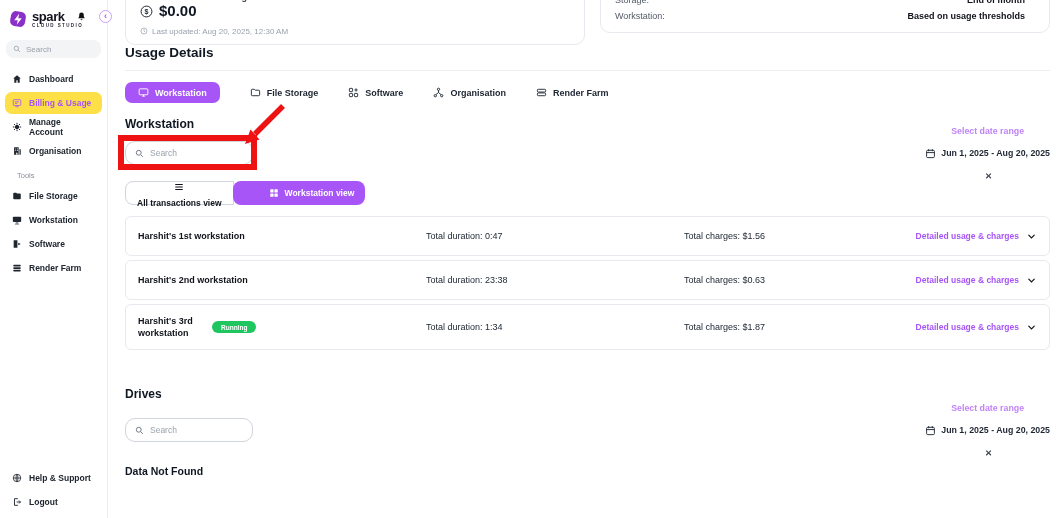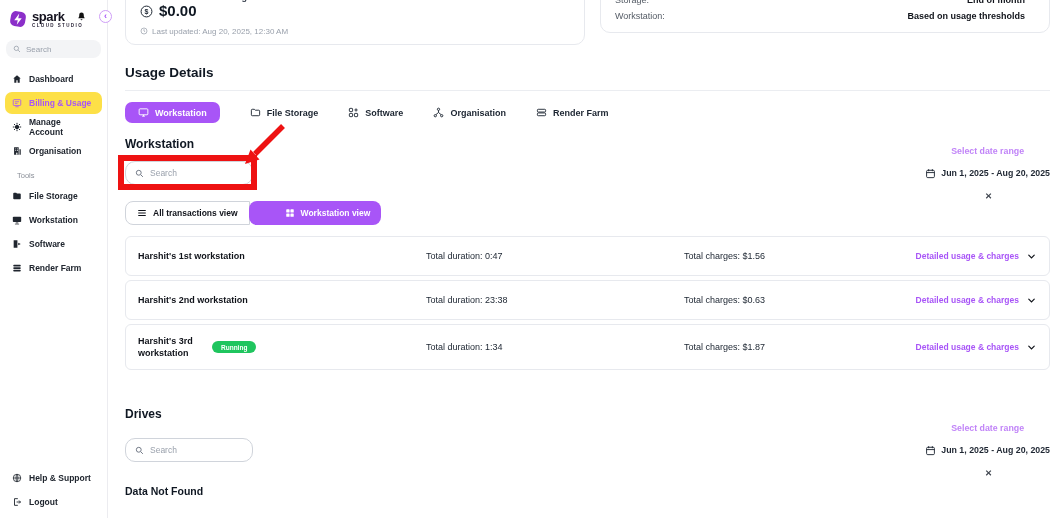--- a/index.html
+++ b/index.html
@@ -48,21 +48,21 @@
   .bal-col { display:flex; flex-direction:column; }
   .bal-title { font-size:9px; color:#3c4350; font-weight:600; margin-bottom:1px; }
   .bal-amount { font-size:15px; font-weight:800; color:#0f1722; line-height:1.1; }
   .bal-updated { margin-top:7px; display:flex; align-items:center; gap:4px;
     font-size:8px; color:#9aa1ac; }
   .billing-card { flex:1; height:64px; margin-top:-12px; padding:25px 24px 0 14px; }
   .bill-row { display:flex; justify-content:space-between; align-items:center; margin-bottom:6px; }
   .bill-label { font-size:9px; color:#555c66; }
   .bill-value { font-size:9px; font-weight:700; color:#10131a; }
 
-  .usage-title { margin-top:20px; font-size:13.5px; font-weight:800; color:#0f1722; }
+  .usage-title { font-size:13.5px; font-weight:800; color:#0f1722; }
   .divider { margin-top:10px; border-top:1px solid #ebedf1; }
 
   .tabs { margin-top:11px; display:flex; align-items:center; gap:30px; }
   .tab { display:flex; align-items:center; gap:6px; font-size:9px; font-weight:600;
     color:#1b2430; cursor:pointer; }
   .tab.active { background:#a855f7; color:#fff; border-radius:7px; padding:5px 13px; }
 
   .ws-heading, .drives-heading { font-size:12px; font-weight:800; color:#0f1722; }
   .ws-heading { margin-top:14px; }
   .drives-heading { margin-top:37px; }
@@ -81,21 +81,21 @@
     pointer-events:none; z-index:4; }
   .range-group { margin-left:auto; display:flex; align-items:center; gap:12px;flex-direction:column; }
   .range-link { font-size:8.8px; font-weight:600; color:#c184f8; cursor:pointer; }
   .range-value { display:flex; align-items:center; gap:5px; font-size:8.8px;
     font-weight:600; color:#1f2733; }
   .range-x { font-size:8.5px; font-weight:700; color:#3d434d; cursor:pointer; margin-left:2px; }
 
   .view-toggle { margin-top:15px; display:inline-flex; }
   .vt-btn { height:24px; display:flex; align-items:center; gap:6px; padding:0 11px;
     font-size:8.5px; font-weight:700; cursor:pointer; }
-  .vt-plain { background:#fff; border:1px solid #d0d4db; border-radius:8px 0 0 8px; color:#10131a; }
+  .vt-plain { background:#fff; border:1px solid #d0d4db; border-radius:8px 0 0 8px; color:#10131a;flex-direction:column; }
   .vt-active { background:#a855f7; border-radius:8px; color:#fff; margin-left:-1px;padding-left:36px; }
 
   .rows { margin-top:11px; }
   .usage-row { height:40px; border:1px solid #e7e9ee; border-radius:6px; margin-bottom:4px;
     display:grid; grid-template-columns:288px 258px 1fr auto; align-items:center;
     padding:0 12px; background:#fff; }
   .usage-row.tall { height:46px; }
   .row-name { font-size:9px; font-weight:700; color:#10131a; display:flex; align-items:center; gap:10px; }
   .row-name .wrap { max-width:64px; line-height:1.35; }
   .badge { background:#1fc55e; color:#fff; font-size:6.5px; font-weight:700;

